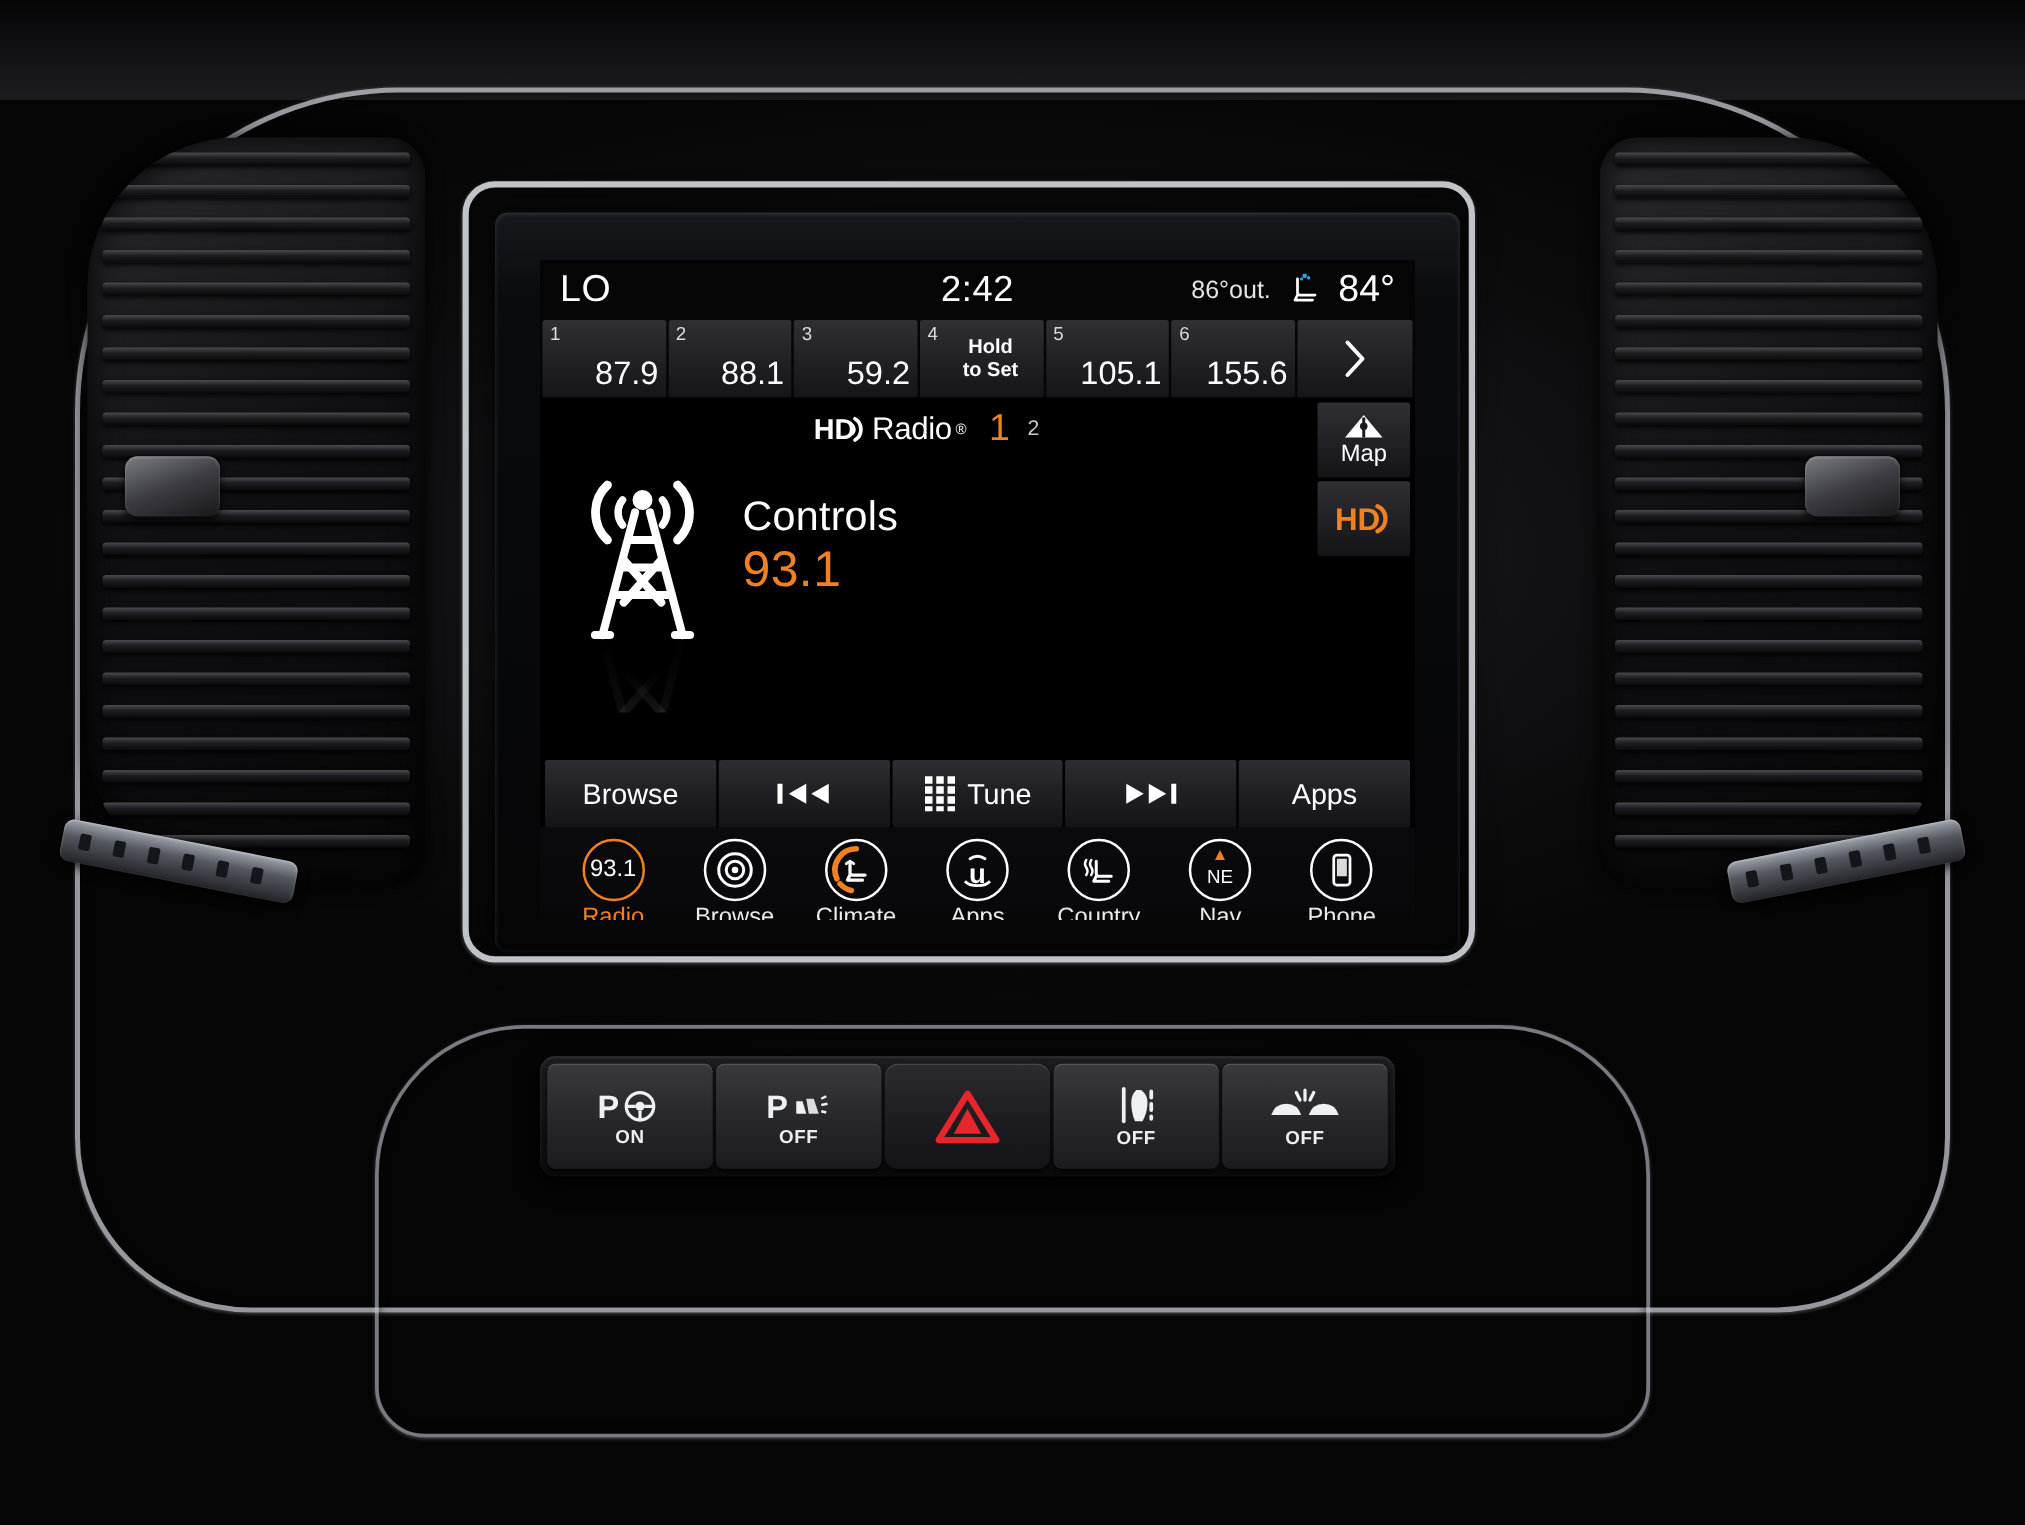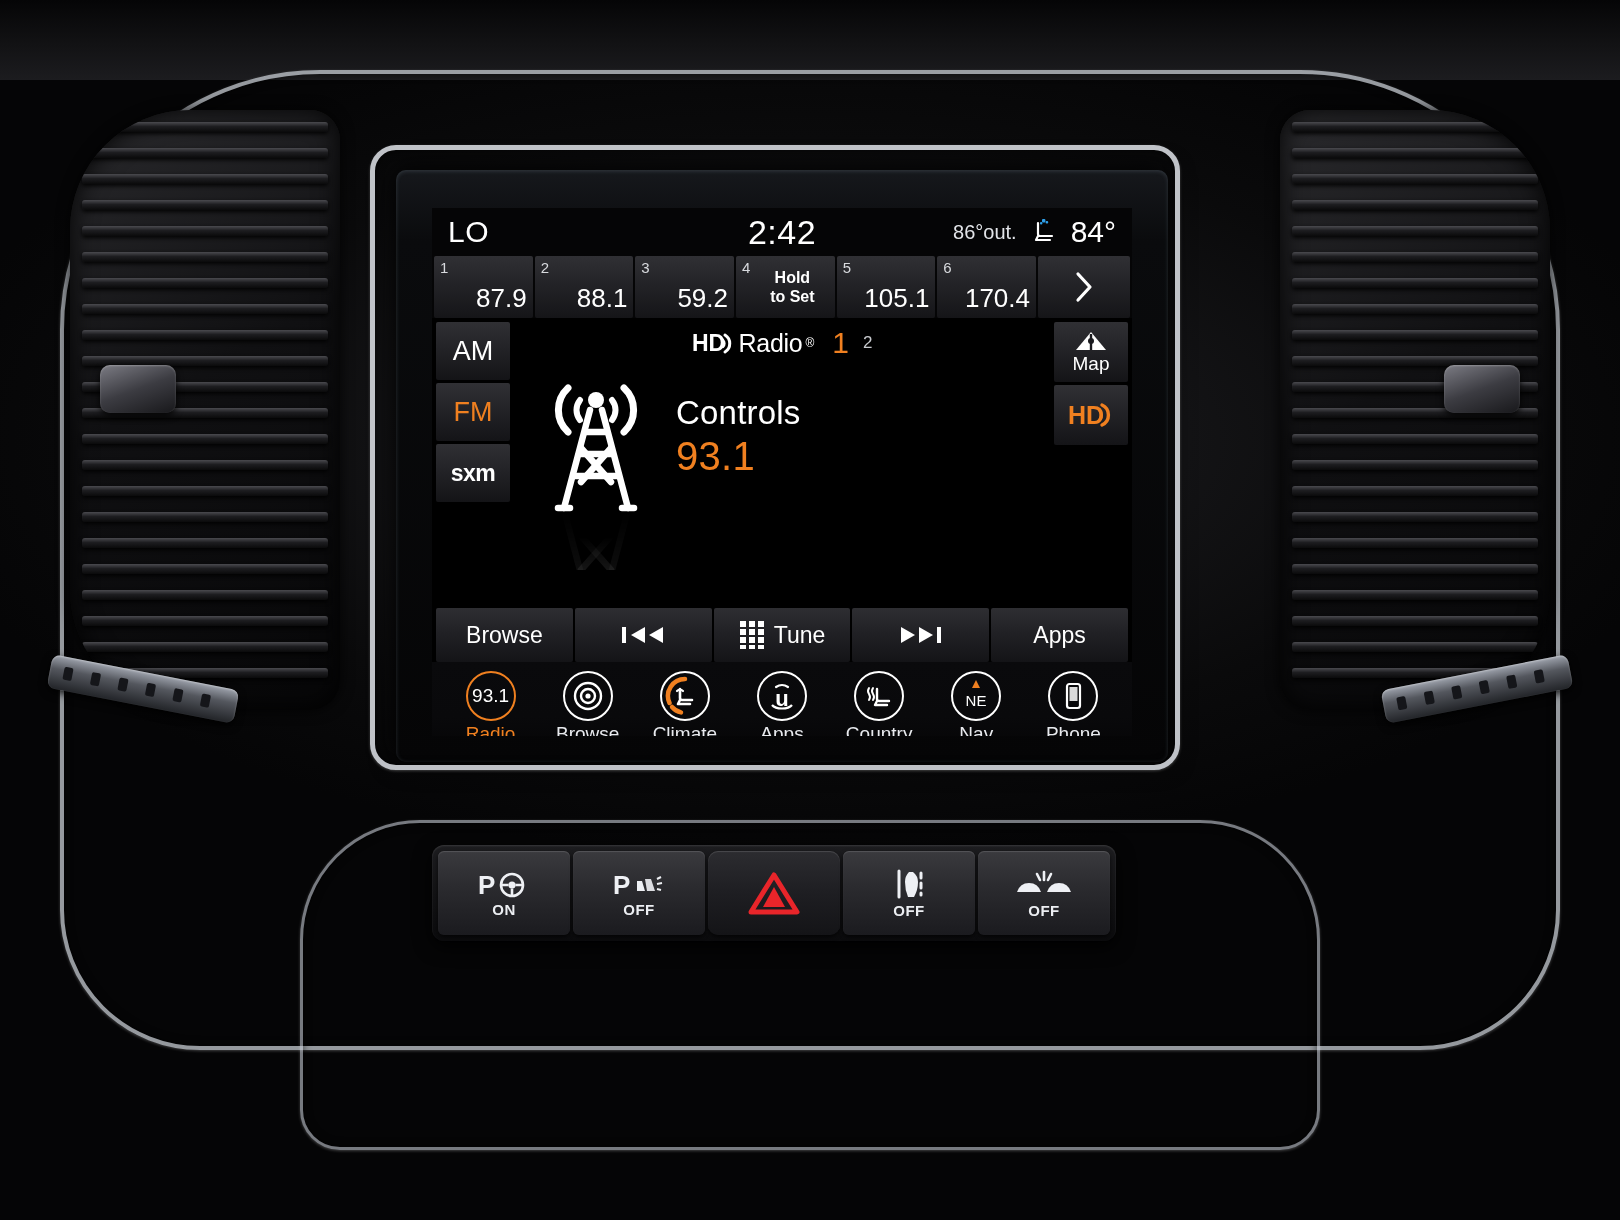--- a/index.html
+++ b/index.html
@@ -107,21 +107,21 @@
     position: relative;
     height: 48px;
     background: #050506;
     display: flex; align-items: center;
     padding: 0 16px;
     color: #fff;
   }
   #status-lo { font-size: 30px; font-weight: 300; letter-spacing: .5px; }
   #status-time {
     position: absolute; left: 0; right: 0; text-align: center;
-    font-size: 34px; font-weight: 400; letter-spacing: .5px;
+    font-size: 29px; font-weight: 400; letter-spacing: .5px;
   }
   #status-right {
     margin-left: auto; display: flex; align-items: center; gap: 12px;
     position: relative; z-index: 2;
   }
   #status-outside { font-size: 20px; font-weight: 300; color: #e2e4e8; }
   .seat-icon { position: relative; width: 30px; height: 30px; }
   #status-pass { font-size: 30px; font-weight: 300; }
 
   
@@ -413,38 +413,33 @@
         <span class="hold">
           <span>Hold</span><br><span>to Set</span>
         </span>
       </div>
       <div class="preset">
         <span class="num">5</span>
         <span class="freq">105.1</span>
       </div>
       <div class="preset">
         <span class="num">6</span>
-        <span class="freq">170.4</span>
+        <span class="freq">155.6</span>
       </div>
       <div id="preset-next">
         <span>
           <svg width="26" height="34" viewBox="0 0 26 34">
             <path d="M7 4 L19 17 L7 30" fill="none" stroke="#fff" stroke-width="3.2" stroke-linecap="round" stroke-linejoin="round"></path>
           </svg>
         </span>
       </div>
     </div>
 
     <div id="main">
 
-      <div id="bands">
-        <div class="band">AM</div>
-        <div class="band active">FM</div>
-        <div class="band sxm">sxm</div>
-      </div>
 
       <div id="center">
 
         <div id="hd-header">
           <span id="hd-logo">
             <span class="hd-mark">
               <svg width="44" height="27" viewBox="0 0 44 27">
                 <text x="0" y="21" font-family="Liberation Sans, sans-serif" font-size="23" font-weight="700" fill="#fff">HD</text>
                 <path d="M33 5 A10 10 0 0 1 33 22" fill="none" stroke="#fff" stroke-width="3" stroke-linecap="round"></path>
                 <path d="M31 10 A5 5 0 0 1 31 17" fill="none" stroke="#fff" stroke-width="2.4" stroke-linecap="round"></path>

